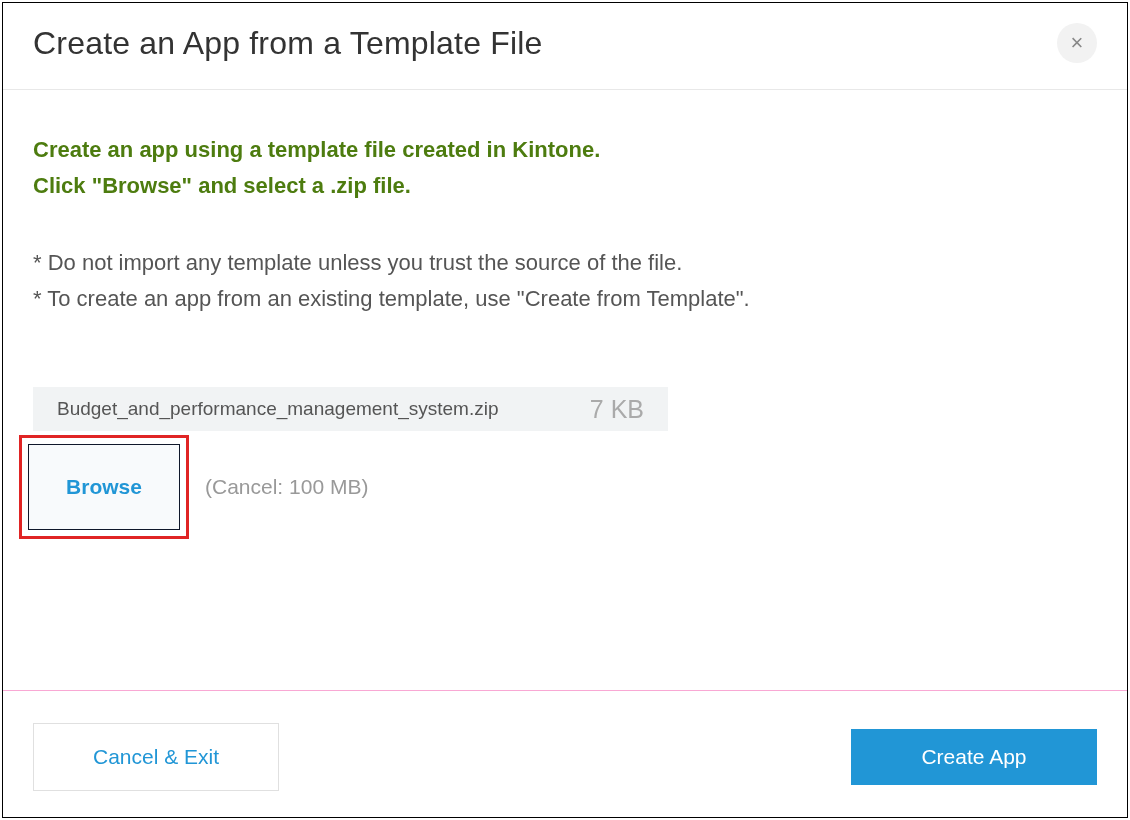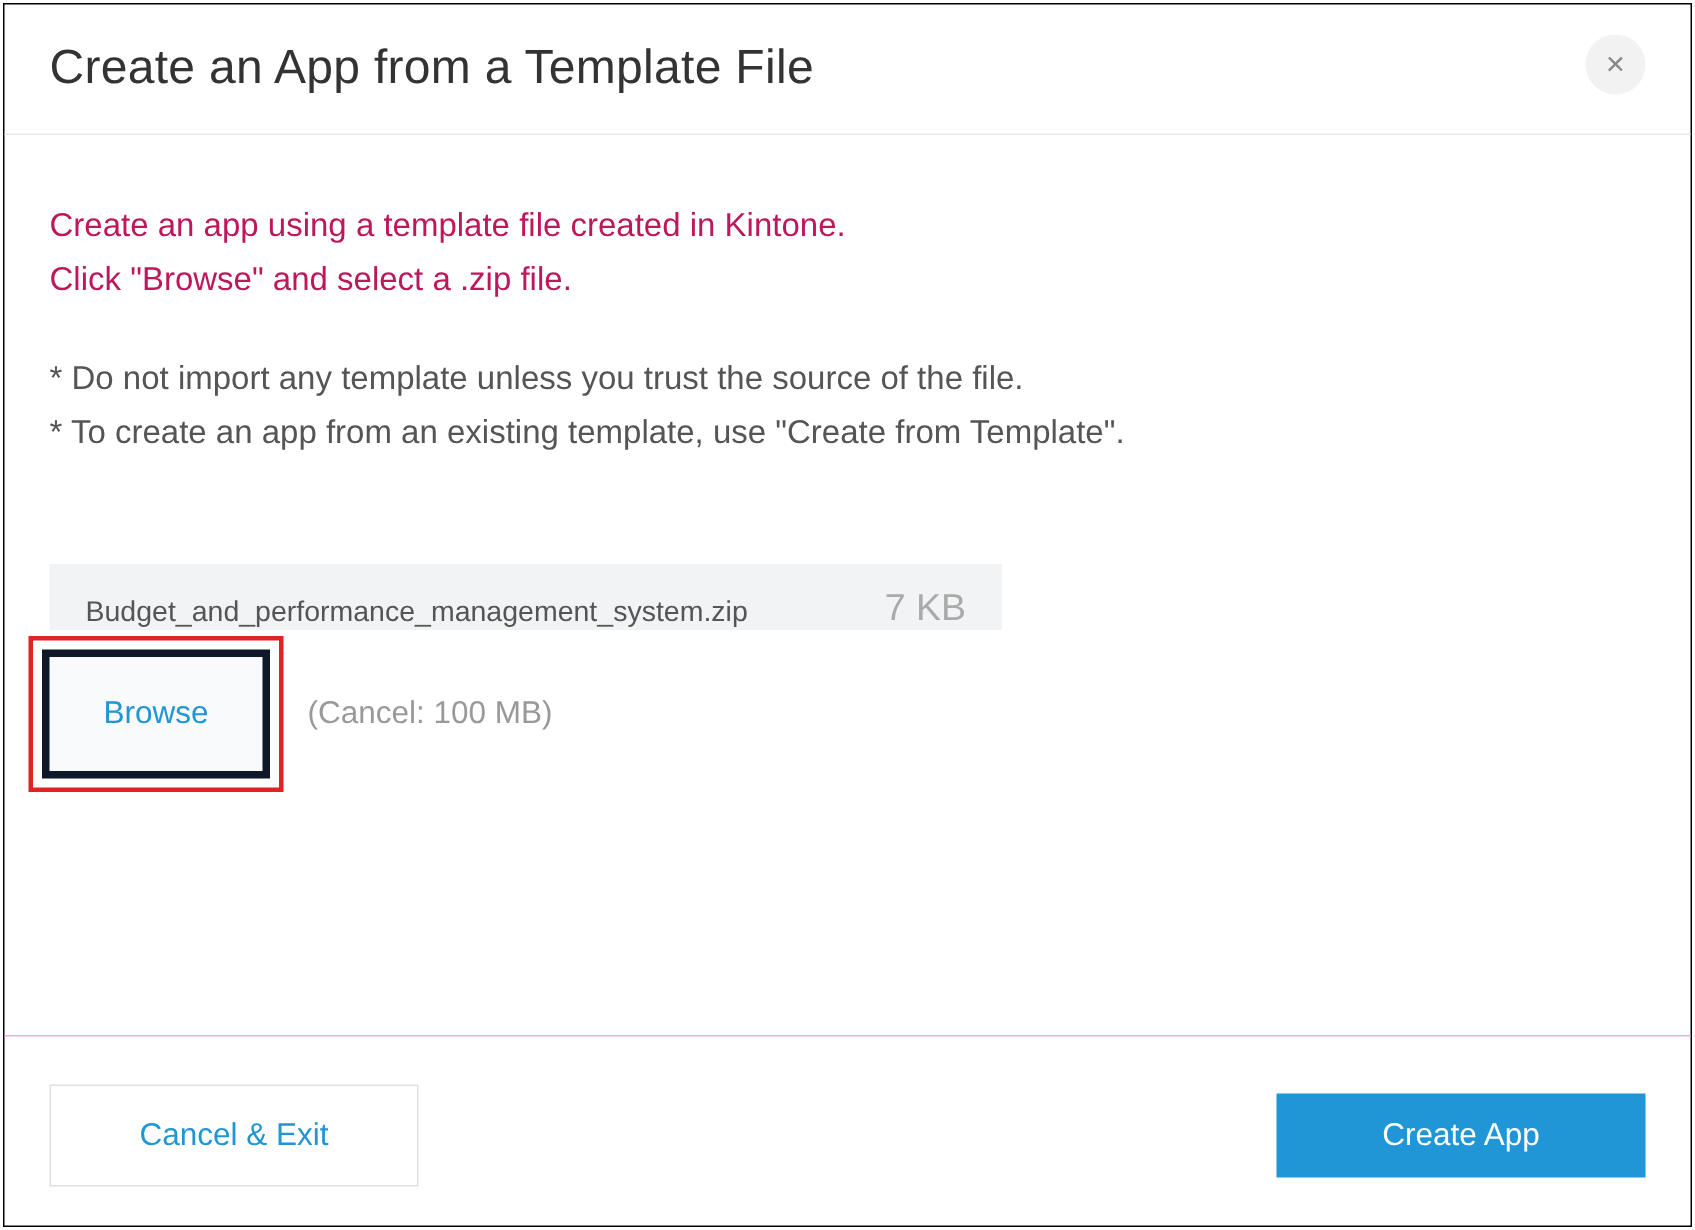--- a/index.html
+++ b/index.html
@@ -22,21 +22,21 @@
       margin: 2px;
       display: flex;
       flex-direction: column;
       background: #fff;
     }
     .header {
       padding: 22px 30px 26px 30px;
       border-bottom: 1px solid #e8e8e8;
       display: flex;
       justify-content: space-between;
-      align-items: center;
+      align-items: flex-start;
       gap: 44px;
     }
     .title {
       font-size: 32px;
       font-weight: 300;
       color: #333;
       letter-spacing: 0.2px;
     }
     .close-btn {
       width: 40px;
@@ -52,38 +52,38 @@
       font-size: 22px;
       line-height: 1;
       margin-top: -2px;
     }
     .content {
       padding: 42px 30px 20px 30px;
       flex: 1;
     }
     .instructions {
       font-size: 22px;
-      color: #be185d;
+      color: #4d7c0f;
       line-height: 1.65;
-      font-weight: 400;
-      margin-bottom: 29px;
+      font-weight: 700;
+      margin-bottom: 40px;
     }
     .instructions p {
       margin: 0;
     }
     .notes {
       font-size: 22px;
       color: #555;
       line-height: 1.65;
       font-weight: 300;
       margin-bottom: 70px;
     }
     .file-row {
       display: flex;
-      align-items: flex-end;
+      align-items: center;
       background: #f1f3f4;
       height: 44px;
       width: 635px;
       padding: 0 24px;
       margin-bottom: 4px;
     }
     .file-name {
       flex: 1;
       font-size: 19px;
       color: #555;
@@ -100,25 +100,25 @@
       margin-left: -14px;
     }
     .browse-highlight {
       border: 3px solid #e02424;
       padding: 6px;
       display: inline-block;
     }
     .browse-btn {
       width: 152px;
       height: 86px;
-      border: 5px solid #0f172a;
+      border: 1px solid #0f172a;
       background: #f8fafc;
       color: #2196d6;
       font-size: 21px;
-      font-weight: 400;
+      font-weight: 700;
       cursor: pointer;
       display: flex;
       align-items: center;
       justify-content: center;
     }
     .max-note {
       margin-left: 16px;
       font-size: 21px;
       color: #999;
       font-weight: 300;

